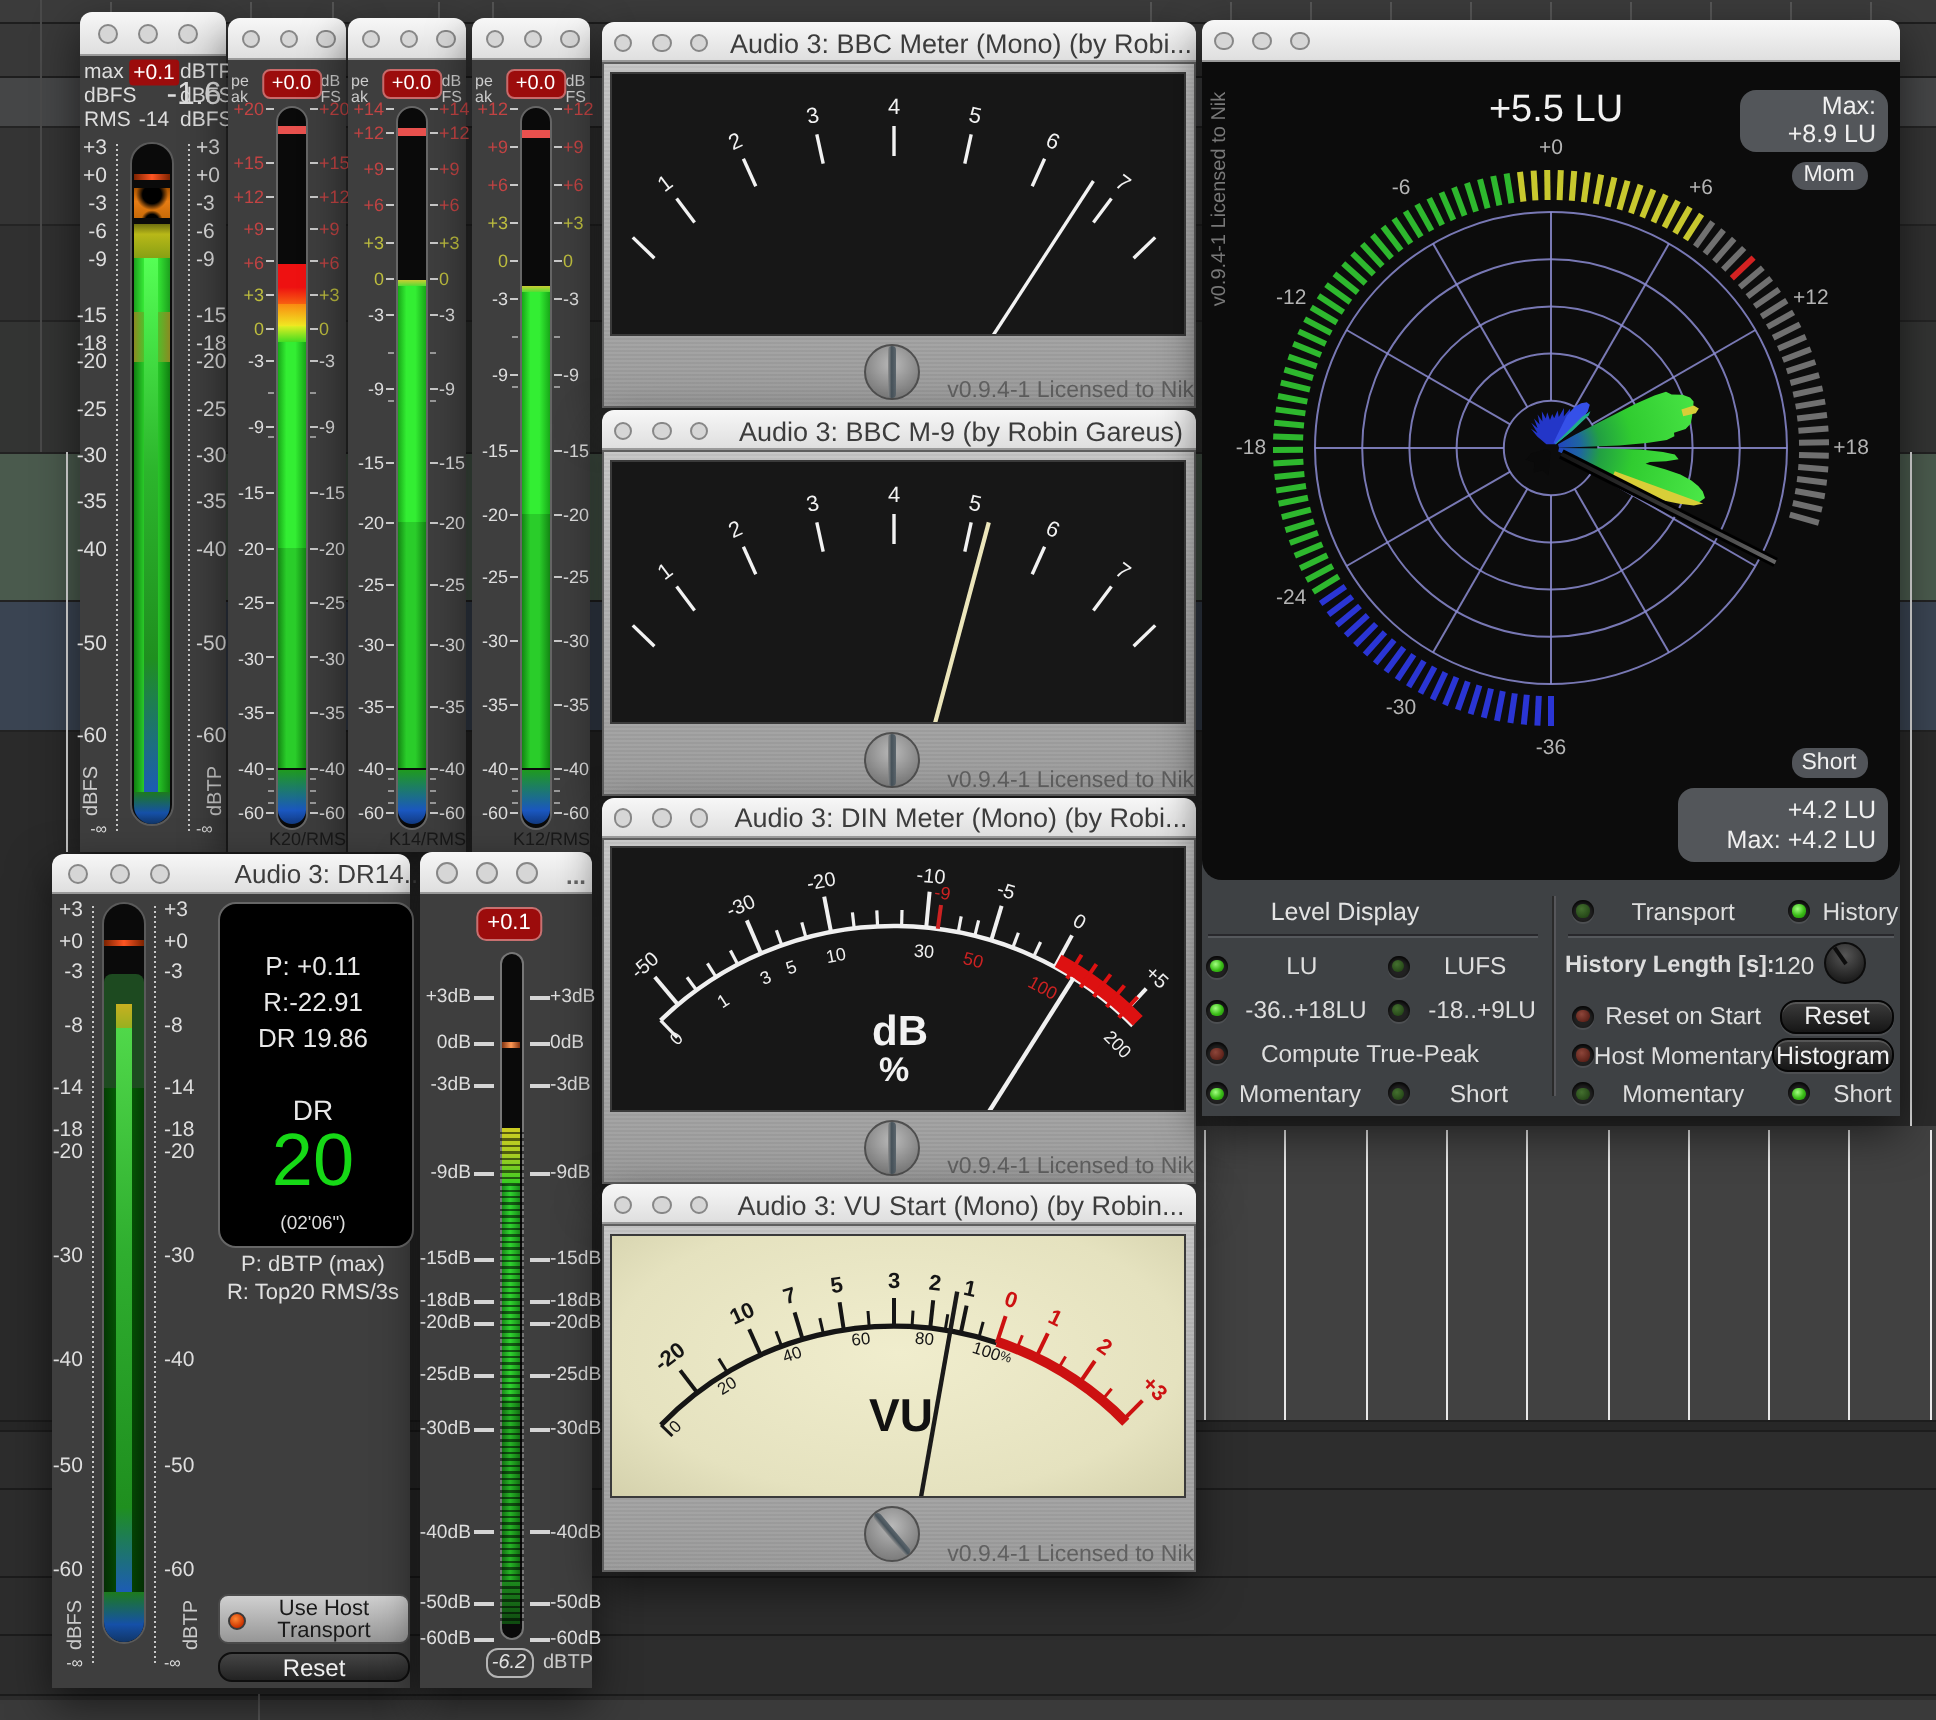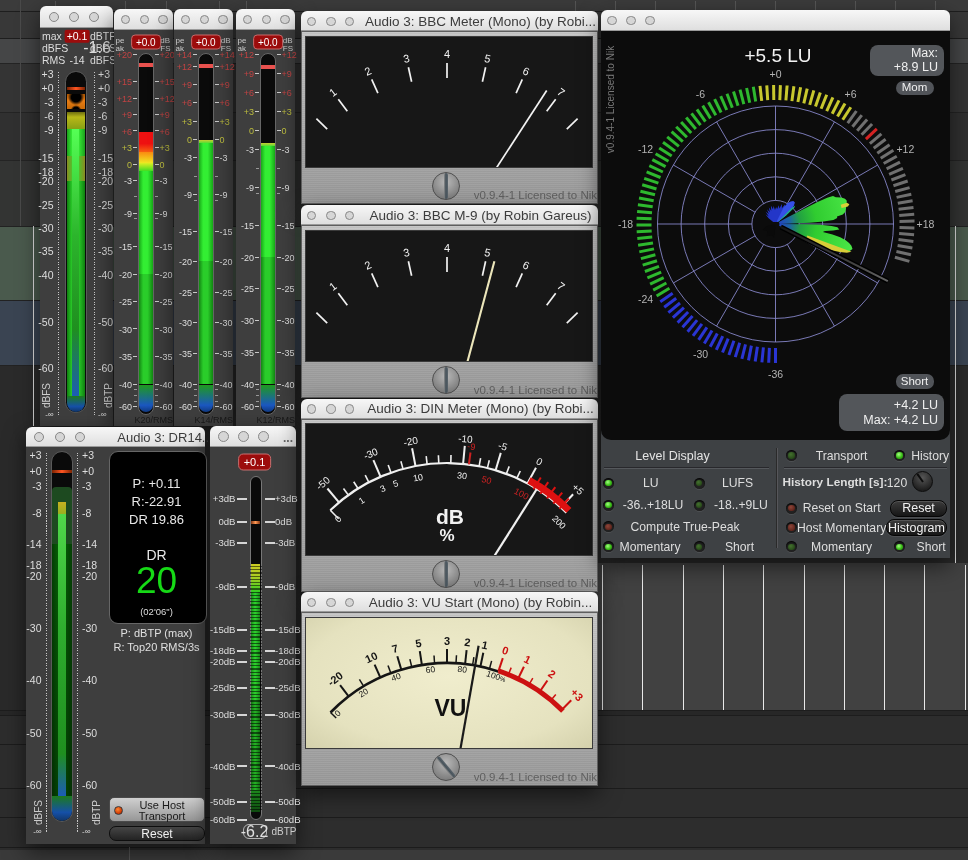--- a/index.html
+++ b/index.html
@@ -492,21 +492,21 @@
     <div style="position:absolute;left:55.0px;top:393px;width:10px;height:1.5px;background:#d5d5d5;"></div>
     <div style="position:absolute;left:40.0px;top:49.5px;width:12.0px;height:344px;background:#0a0a0a;border-radius:6.0px;border:1px solid #777;box-sizing:border-box;"></div>
     <div style="position:absolute;left:41.5px;top:94.5px;width:9.0px;height:3.0px;background:linear-gradient(90deg,#803311,#ff9955 50%,#803311);"></div>
     <div style="position:absolute;left:41.5px;top:138px;width:9.0px;height:13px;background:linear-gradient(#cccc22,#aacc22);"></div>
     <div style="position:absolute;left:41.5px;top:151px;width:9.0px;height:15px;background:linear-gradient(#aacc22,#33cc22);"></div>
     <div style="position:absolute;left:41.5px;top:166px;width:9.0px;height:108px;background:linear-gradient(90deg,#1a8a1a,#2ed42e 45%,#1a8a1a);"></div>
     <div style="position:absolute;left:41.5px;top:274px;width:9.0px;height:90px;background:linear-gradient(90deg,#137013,#25b425 45%,#137013);"></div>
     <div style="position:absolute;left:41.5px;top:364px;width:9.0px;height:22px;background:linear-gradient(#1d8a1d,#0f4a10);"></div>
     <div style="position:absolute;left:40.0px;top:138px;width:12.0px;height:248px;background:repeating-linear-gradient(rgba(0,0,0,0) 0 2px,rgba(0,0,0,0.55) 2px 3.2px);"></div>
     <div style="position:absolute;left:33.0px;top:397.5px;width:24px;height:15px;border:1.5px solid #b5b5b5;border-radius:6px;box-sizing:border-box;"></div>
-    <div style="position:absolute;left:45.0px;top:405.5px;transform:translate(-50%,-50%);font-size:16px;color:#e0e0e0;font-weight:400;white-space:nowrap;line-height:10.5px;">-6.2</div>
+    <div style="position:absolute;left:45.0px;top:405.5px;transform:translate(-50%,-50%);font-size:10px;color:#e0e0e0;font-weight:400;white-space:nowrap;line-height:10.5px;font-style:italic;">-6.2</div>
     <div style="position:absolute;left:62.0px;top:405.5px;transform:translateY(-50%);font-size:10px;color:#cccccc;font-weight:400;white-space:nowrap;line-height:10px;">dBTP</div>
   </div>
 <div style="position:absolute;left:300.5px;top:11px;width:297px;height:192.5px;box-shadow:0 8px 22px rgba(0,0,0,0.55);border-radius:6px 6px 0 0;">
     <div style="position:absolute;left:0;top:0;width:297px;height:20px;background:linear-gradient(#f7f7f7,#dfdfdf);border-radius:6px 6px 0 0;border-bottom:1px solid #9a9a9a;box-sizing:border-box;"></div>
     <div style="position:absolute;left:6.3px;top:5.8px;width:9.4px;height:9.4px;border-radius:50%;background:#d6d6d6;border:1.6px solid #878787;box-sizing:border-box;"></div>
     <div style="position:absolute;left:25.8px;top:5.8px;width:9.4px;height:9.4px;border-radius:50%;background:#d6d6d6;border:1.6px solid #878787;box-sizing:border-box;"></div>
     <div style="position:absolute;left:44.3px;top:5.8px;width:9.4px;height:9.4px;border-radius:50%;background:#d6d6d6;border:1.6px solid #878787;box-sizing:border-box;"></div>
     <div style="position:absolute;left:180px;top:10.5px;transform:translate(-50%,-50%);font-size:13.5px;color:#3c3c3c;font-weight:400;white-space:nowrap;line-height:13.5px;">Audio 3: BBC Meter (Mono) (by Robi...</div>
     <div style="position:absolute;left:0;top:20px;width:297px;height:172.5px;background:repeating-linear-gradient(0deg,rgba(255,255,255,0.035) 0 1px,rgba(0,0,0,0.03) 1px 2px),linear-gradient(180deg,#c6c6c6,#b0b0b0 45%,#9a9a9a);border:1px solid #5f5f5f;box-sizing:border-box;"></div>
     <div style="position:absolute;left:4.5px;top:24.5px;width:288px;height:132px;background:#171717;border:1px solid #3a3a3a;box-sizing:border-box;overflow:hidden;"><svg width="288" height="132" viewBox="0 0 288 132" style="font-family:'Liberation Sans',sans-serif;">

